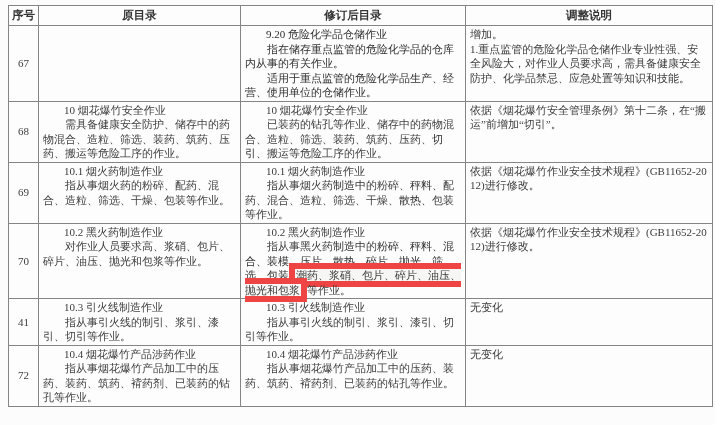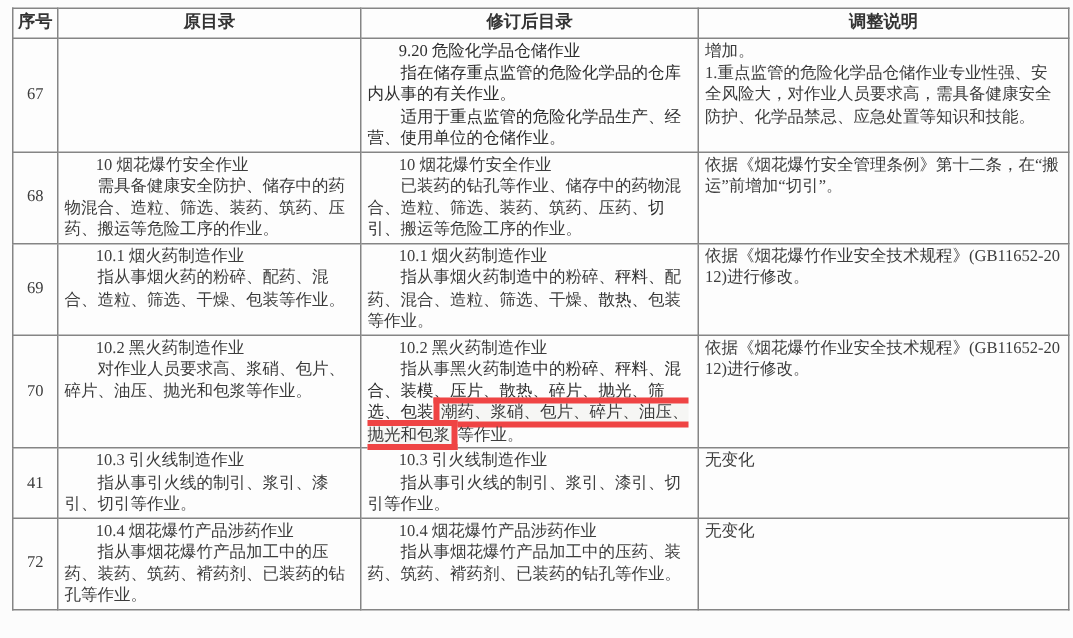--- a/index.html
+++ b/index.html
@@ -44,21 +44,21 @@
     text-align: center;
     vertical-align: middle;
     font-size: 11px;
   }
   .line { min-height: 14.5px; }
   .line.title { padding-left: 1.9em; }
   .line.para { text-indent: 2em; }
   .line.plain { text-indent: 0; }
   .bold { font-weight: normal; color: #2e2e2e; }
   .boxed {
-    border: 4px solid #ef4444;
+    border: 6px solid #ef4444;
     padding: 0 1px;
     background: #f6f6f4;
   }
 </style>
 </head>
 <body>
 
 <div class="page">
   <table class="doc-table">
     <colgroup>

